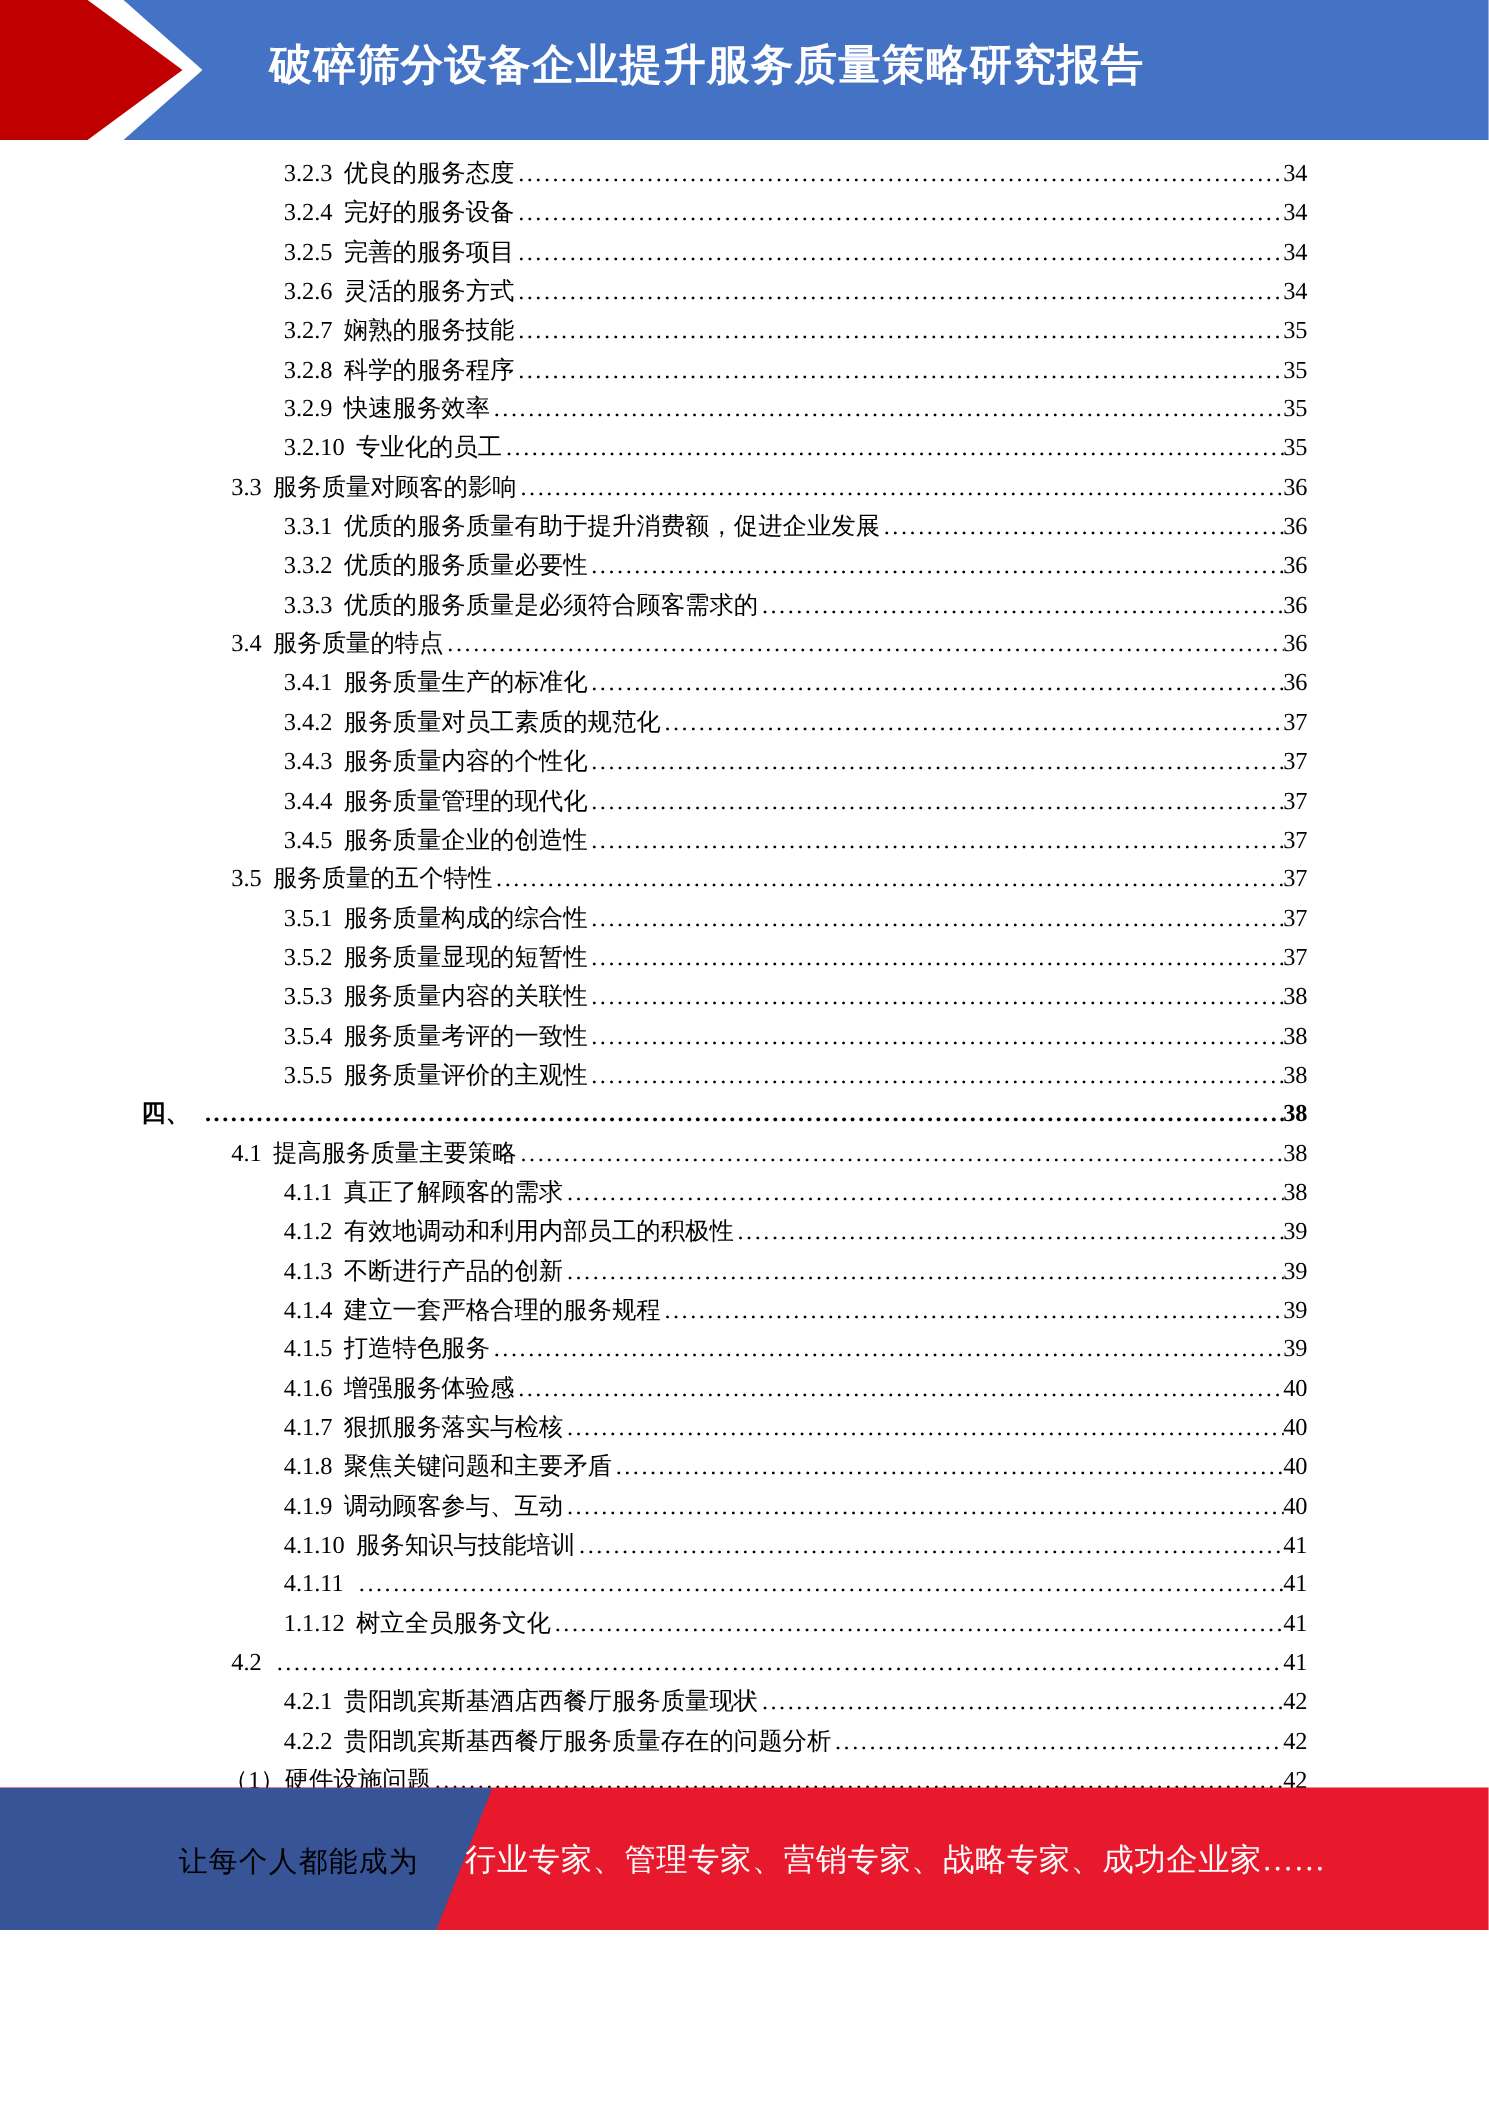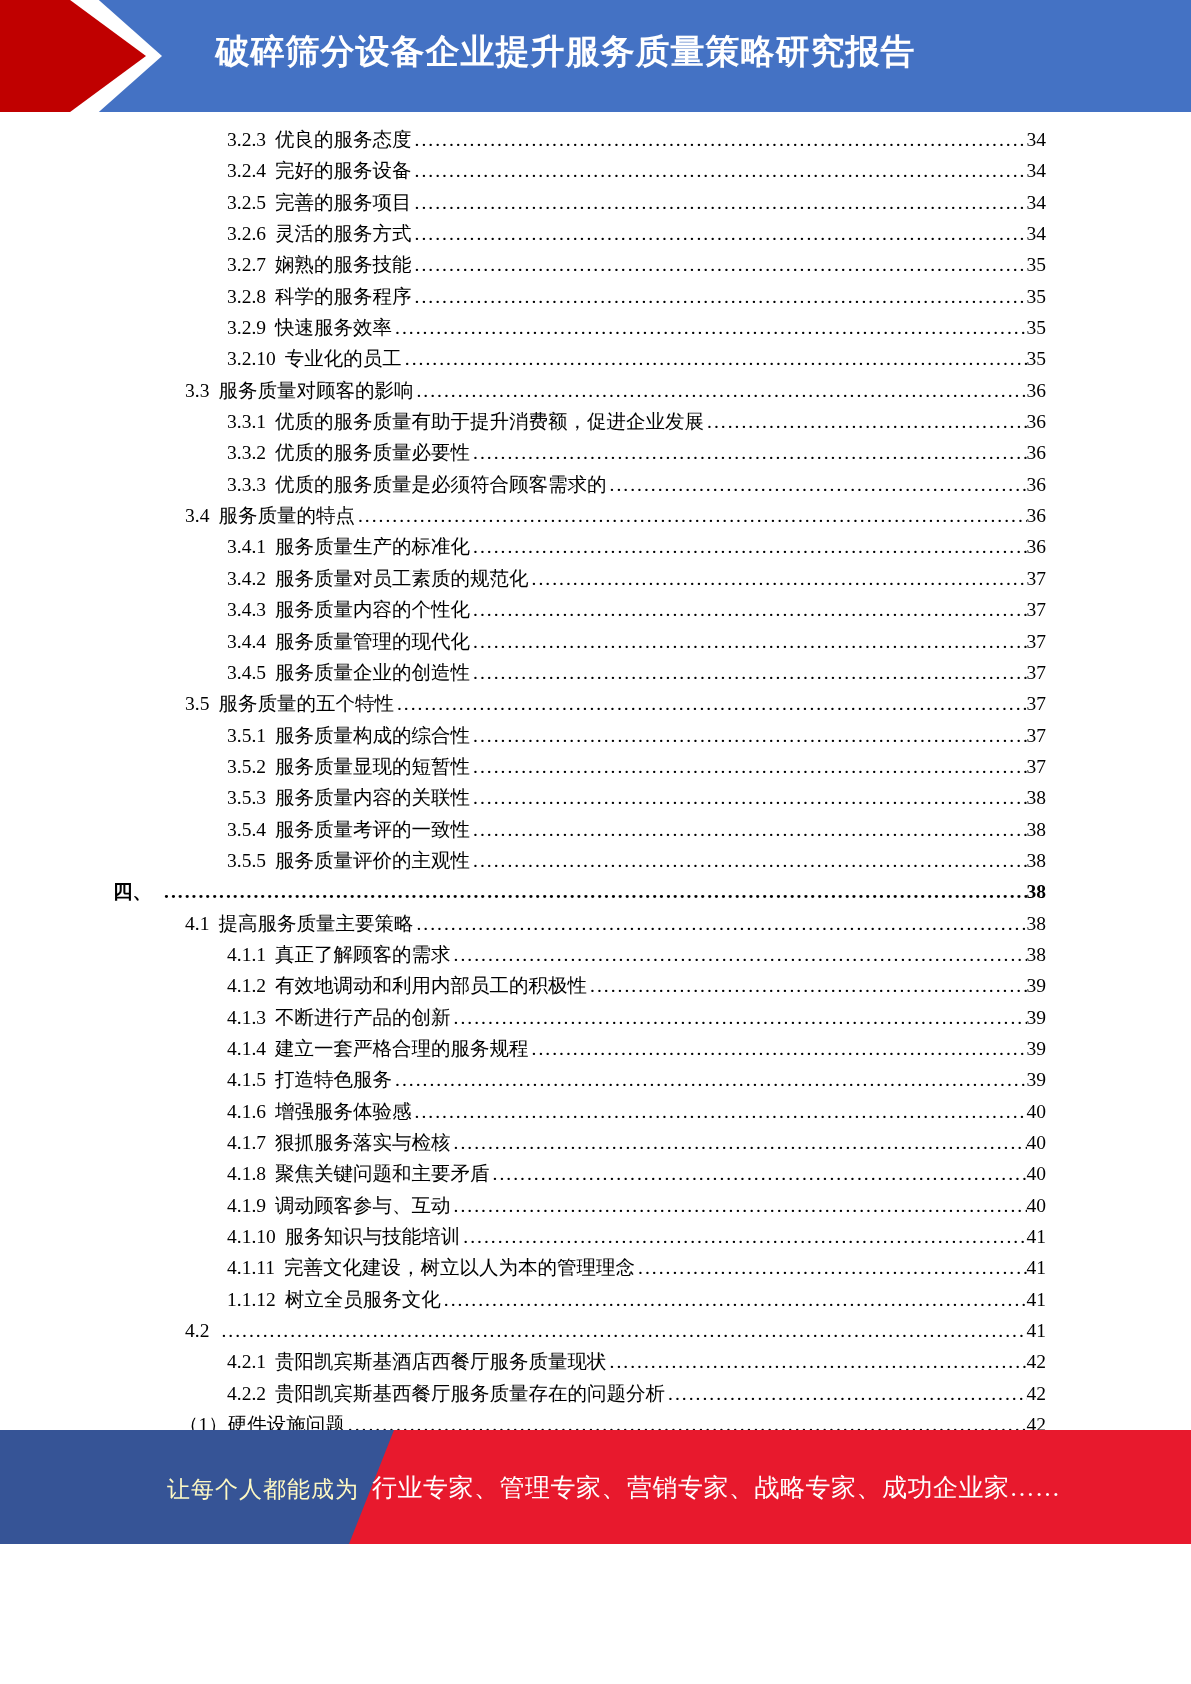--- a/index.html
+++ b/index.html
@@ -87,22 +87,22 @@
     background: var(--footer-red, #E8192D);
   }
   .footer-blue-wedge {
     position: absolute; top: 0; left: 0;
     width: 1191px; height: 114px;
     background: var(--footer-blue, #365496);
     clip-path: polygon(0 0, 394px 0, 349px 114px, 0 114px);
   }
   .footer-left {
     position: absolute; left: 143px; top: 44px;
-    color: #fef9c3; font-size: 23px;
-    letter-spacing: 1px; white-space: nowrap; margin-left: 24px;
+    color: #000000; font-size: 23px;
+    letter-spacing: 1px; white-space: nowrap;
   }
   .footer-right {
     position: absolute; left: 372px; top: 41px;
     color: #ffffff; font-size: 25px;
     letter-spacing: 0.5px; white-space: nowrap;
   }
 </style>
 </head>
 <body>
 
@@ -325,21 +325,20 @@
         <span class="pg">40</span>
       </div>
       <div class="toc-row lvl3">
         <span class="num">4.1.10</span>
         <span class="txt">服务知识与技能培训</span>
         <span class="dots">....................................................................................................................................................................................................................................................................</span>
         <span class="pg">41</span>
       </div>
       <div class="toc-row lvl3">
         <span class="num">4.1.11</span>
-        <span class="txt">完善文化建设，树立以人为本的管理理念</span>
         <span class="dots">....................................................................................................................................................................................................................................................................</span>
         <span class="pg">41</span>
       </div>
       <div class="toc-row lvl3">
         <span class="num">1.1.12</span>
         <span class="txt">树立全员服务文化</span>
         <span class="dots">....................................................................................................................................................................................................................................................................</span>
         <span class="pg">41</span>
       </div>
       <div class="toc-row lvl2">

